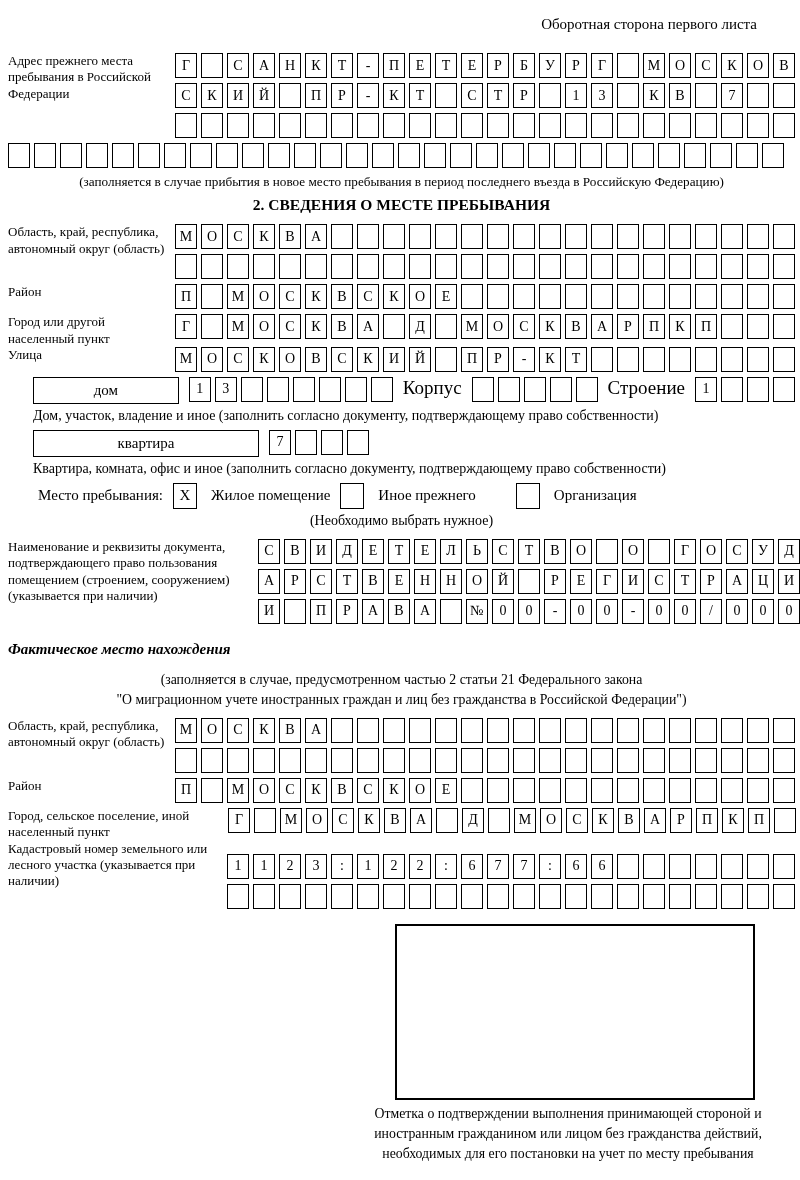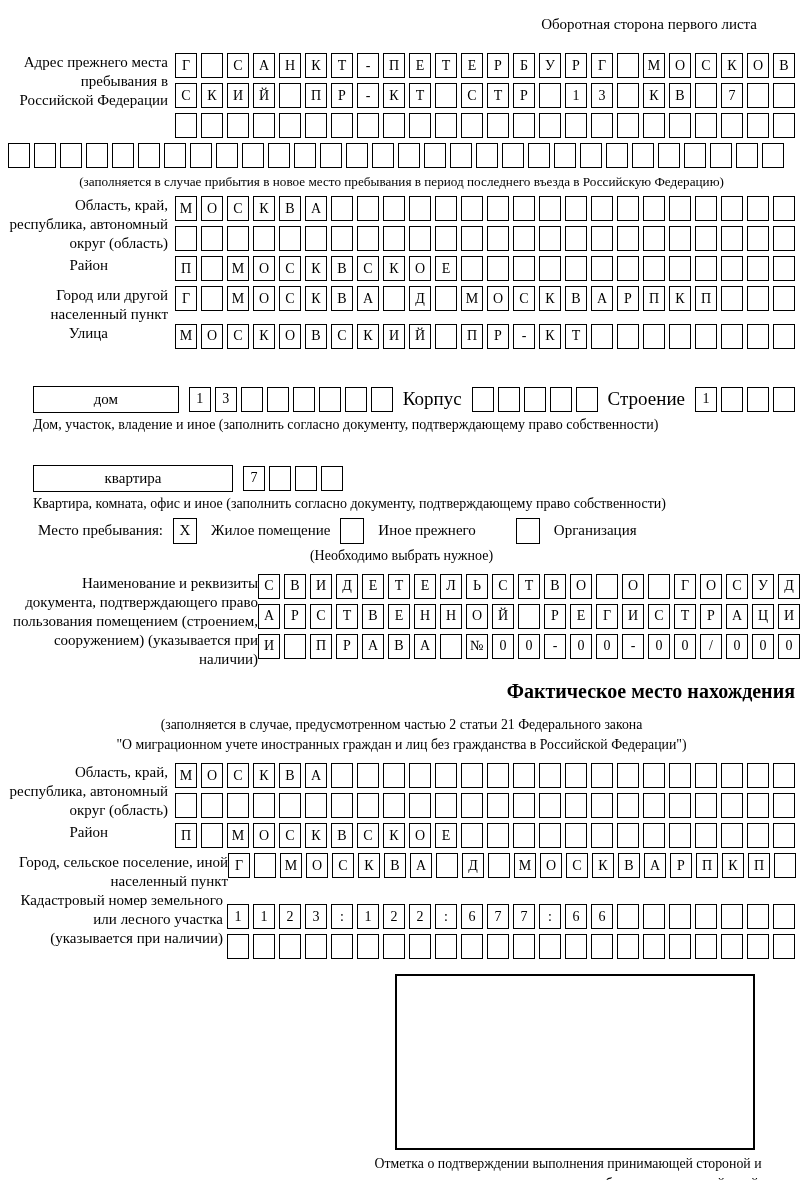--- a/index.html
+++ b/index.html
@@ -3,52 +3,52 @@
 <meta charset="utf-8">
 <style>
   * { margin:0; padding:0; box-sizing:border-box; }
   html,body { background:#fff; }
   body { width:800px; font-family:"Liberation Serif", serif; color:#000; }
   .page { width:800px; height:1180px; padding:16px 5px 0 8px; overflow:hidden; position:relative; background:#fff; }
 
   .header-note { text-align:right; padding-right:38px; font-size:15px; margin-bottom:20px; }
 
   .frow { display:flex; align-items:flex-start; }
-  .flabel { font-size:15px; line-height:1.26;text-align:right; }
+  .flabel { font-size:13px; line-height:1.26; }
   .w160 { flex:0 0 160px; }
   .w100 { flex:0 0 100px; }
   .w250 { flex:0 0 250px; }
   .w220 { flex:0 0 220px; }
   .w215 { flex:0 0 215px; }
   .fcells { margin-left:auto; }
 
   .cellrow { display:flex; gap:4px; justify-content:flex-end; margin-bottom:5px; }
   .cellrow.left { justify-content:flex-start; margin-left:0; }
   .cell { width:22px; height:25px; flex:0 0 22px; border:1.8px solid #000;
           display:flex; align-items:center; justify-content:center;
           font-size:14px; font-family:"Liberation Serif", serif; }
 
   .caption { text-align:center; font-size:13.2px; line-height:1.3; margin:1px 0 6px 0;font-family:Liberation Serif, serif; }
   .section-title { text-align:center; font-weight:bold; font-size:15.5px; margin:6px 0 10px 0; }
 
-  .house-row { display:flex; align-items:center; margin-left:25px; margin-bottom:4px;margin-top:32px; }
+  .house-row { display:flex; align-items:flex-start; margin-left:25px; margin-bottom:4px; }
   .label-box { border:1.8px solid #000; height:27px; display:flex; align-items:center; justify-content:center; font-size:15px; }
   .box-dom { width:166px; margin-right:10px; }
-  .box-kv { width:200px; margin-right:10px; }
+  .box-kv { width:226px; margin-right:10px; }
   .cellgroup { display:flex; gap:4px; }
   .inline-label { font-size:19px; margin:0 10px; white-space:nowrap; }
   .left-caption { font-size:14px; margin:3px 0 6px 25px; }
 
   .stay-row { display:flex; align-items:center; margin-left:30px; margin-top:6px; font-size:15px; }
   .cbox { width:24px; height:26px; border:1.8px solid #000; display:flex; align-items:center; justify-content:center; font-size:15px; margin:0 14px 0 10px; }
   .cbox.wide-gap { margin-left:40px; }
   .hint { text-align:center; font-size:14px; margin:4px 0 0 0; }
 
   .doc-block { margin-top:10px; }
-  .fact-title { text-align:right; font-weight:bold; font-size:20px; margin:12px 0 12px 0; }
+  .fact-title { text-align:left; font-weight:bold; font-size:15px; margin:12px 0 12px 0;font-style:italic; }
   .fact-cap { text-align:center; font-size:13.8px; line-height:1.45; }
   .fact-cap-wrap { margin-bottom:8px; }
 
   .cad-cells { margin-top:13px; }
 
   .stamp-box { width:360px; height:176px; border:2px solid #000; margin-left:387px; margin-top:10px; }
   .stamp-caption { width:470px; margin-left:325px; text-align:center; font-size:13.8px; line-height:1.45; margin-top:4px; }
 </style>
 </head>
 <body>
@@ -167,20 +167,21 @@
       <div class="cell"></div>
       <div class="cell"></div>
       <div class="cell"></div>
       <div class="cell"></div>
       <div class="cell"></div>
       <div class="cell"></div>
       <div class="cell"></div>
     </div>
   <div class="caption">(заполняется в случае прибытия в новое место пребывания в период последнего въезда в Российскую Федерацию)</div>
 
+  <div class="section-title">2. СВЕДЕНИЯ О МЕСТЕ ПРЕБЫВАНИЯ</div>
 
   <div class="frow">
     <div class="flabel w160">Область, край, республика, автономный округ (область)</div>
     <div class="fcells">
       <div class="cellrow">
           <div class="cell">М</div>
           <div class="cell">О</div>
           <div class="cell">С</div>
           <div class="cell">К</div>
           <div class="cell">В</div>

